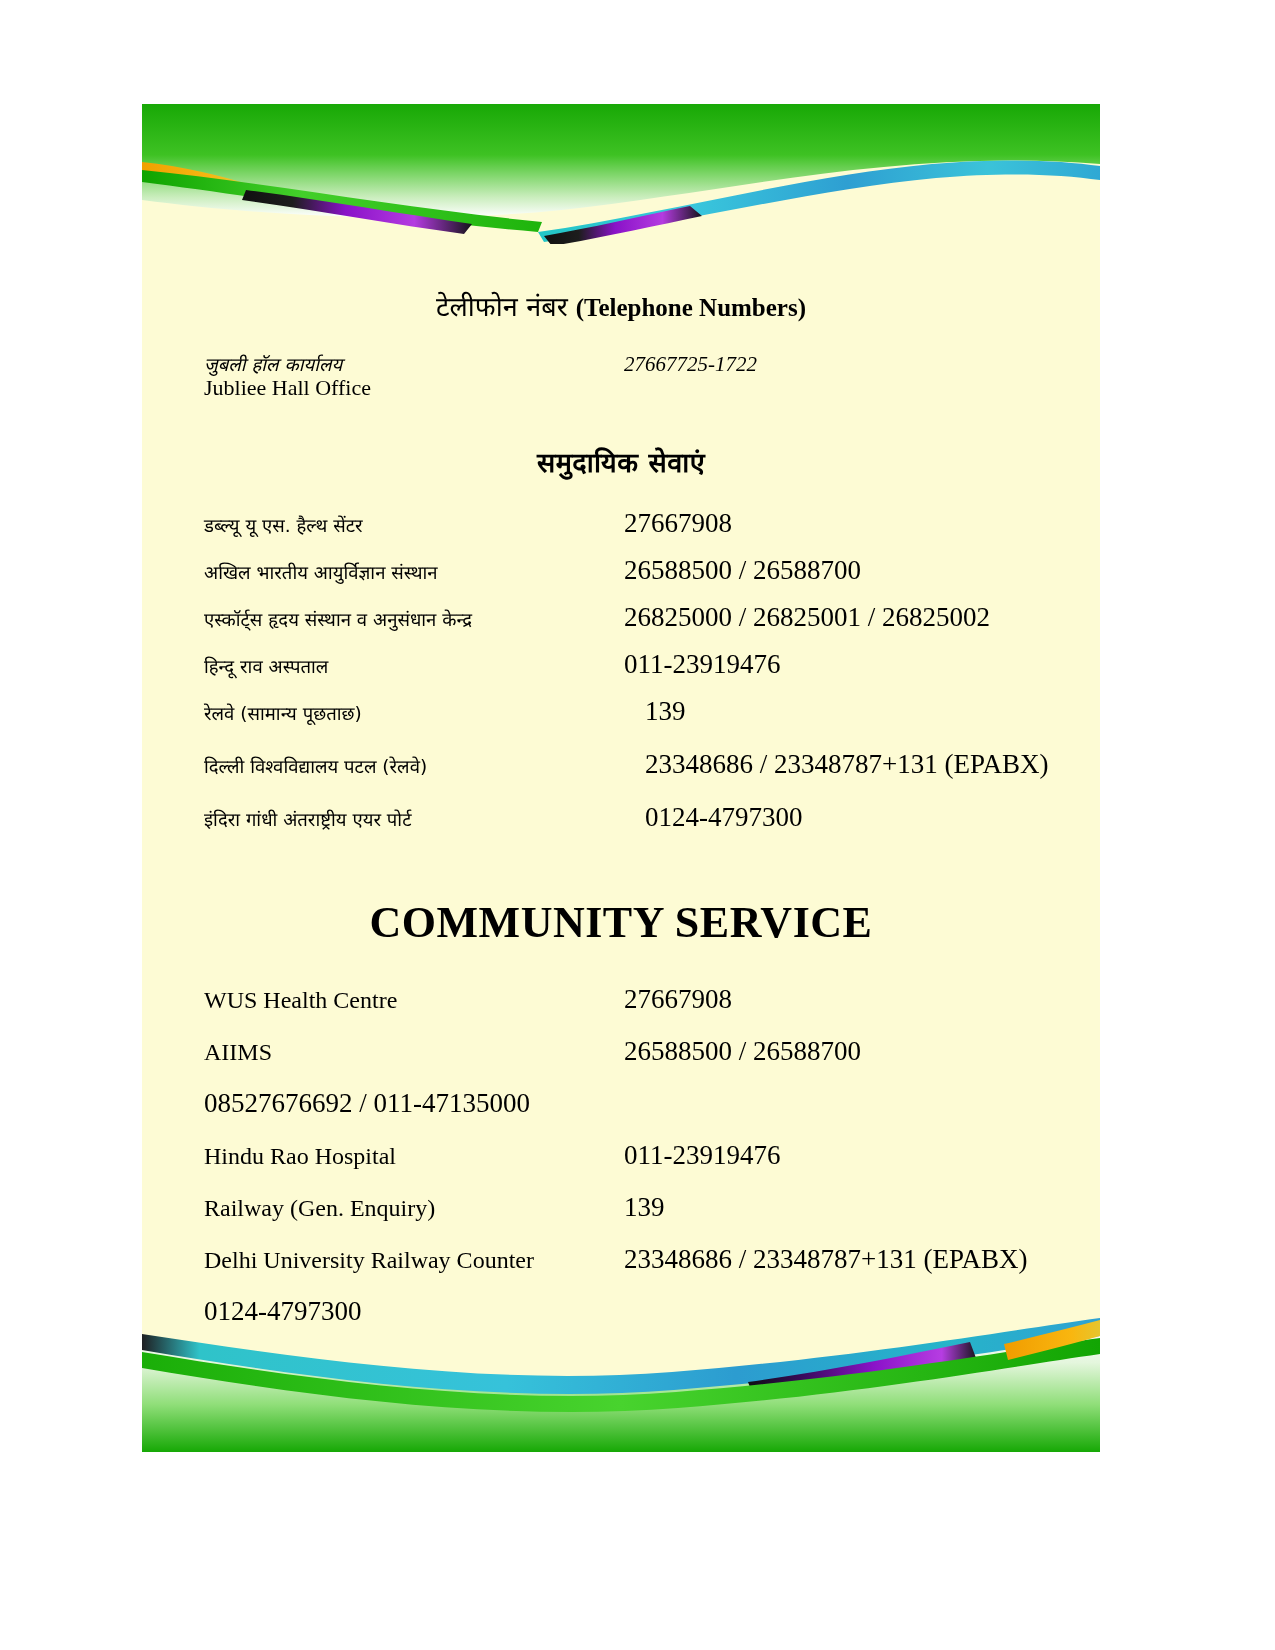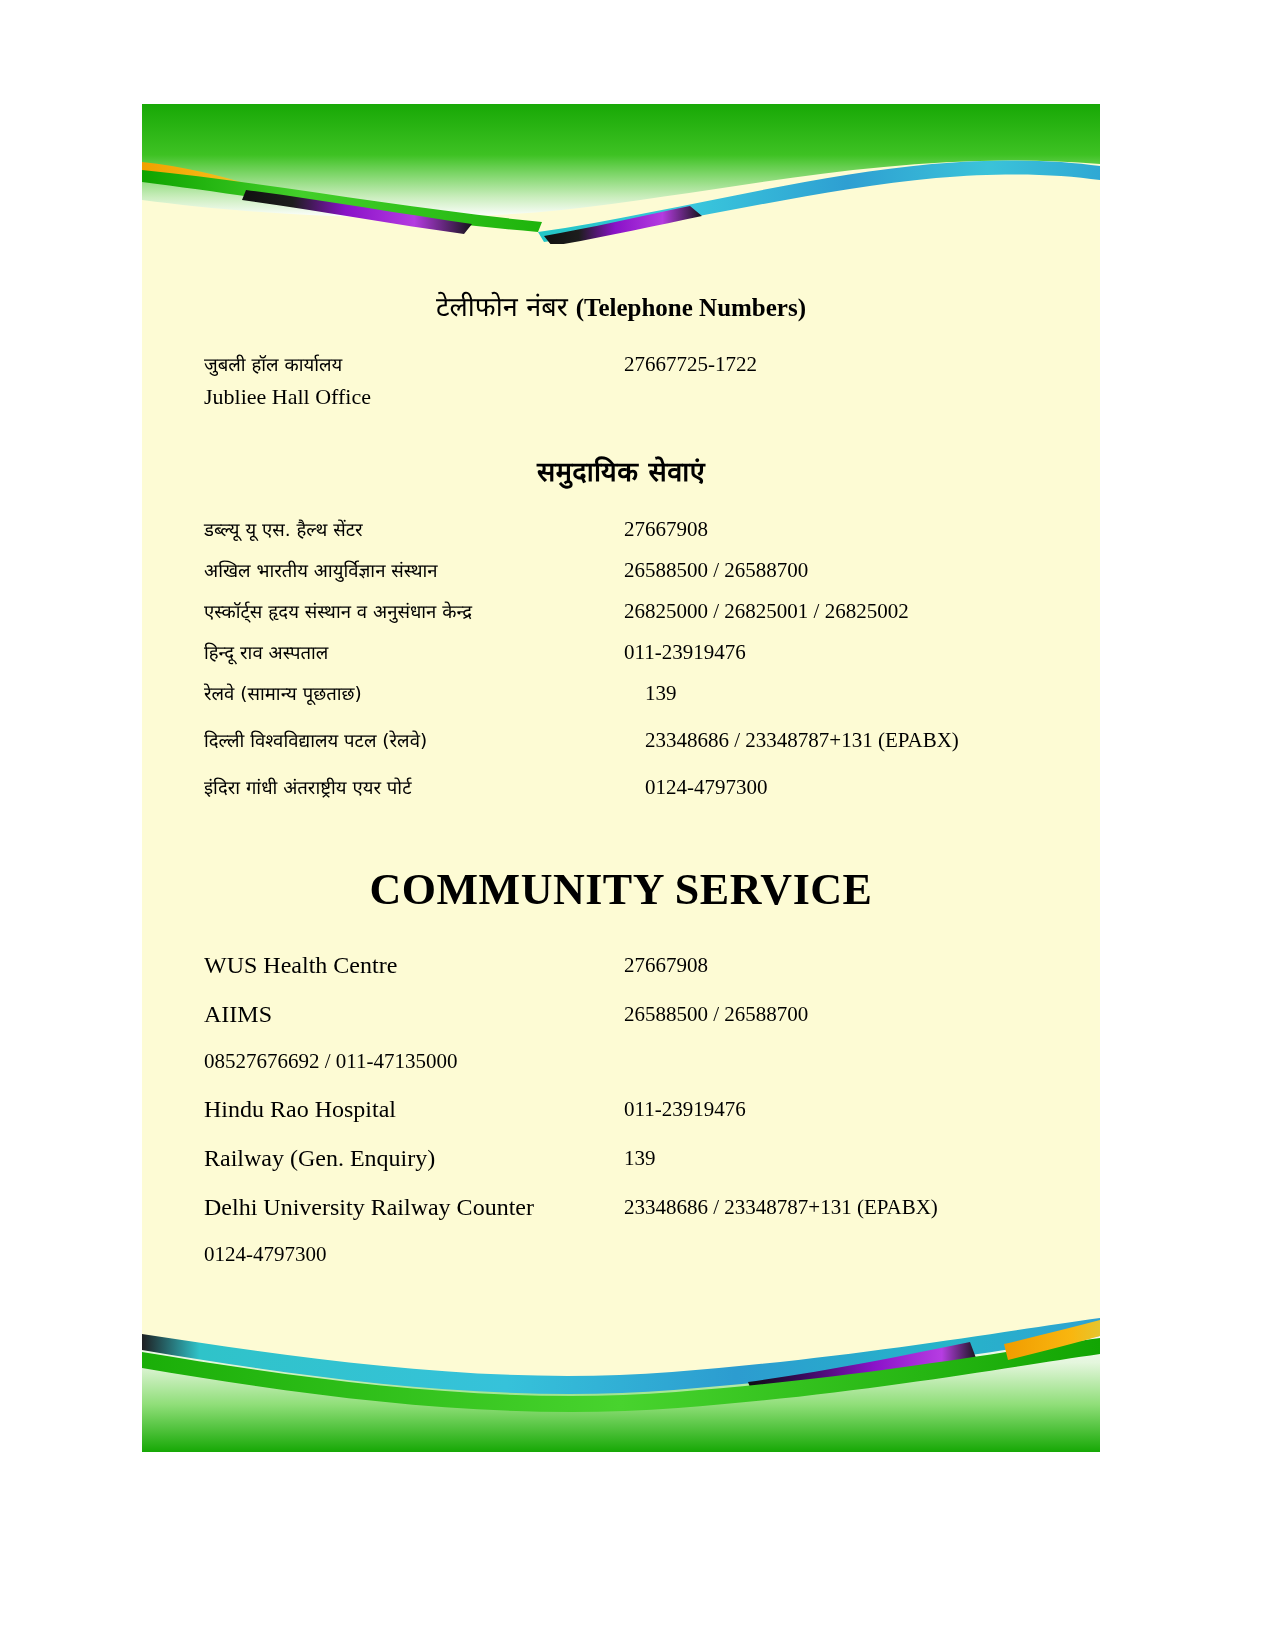--- a/index.html
+++ b/index.html
@@ -104,28 +104,28 @@
     line-height: 1.0;
   }
   .row .label-en {
     font-size: 24px;
     width: 420px;
     flex: 0 0 420px;
     line-height: 1.0;
     white-space: nowrap;
   }
   .row .num {
-    font-size: 21px;
+    font-size: 27px;
     line-height: 1.0;
     white-space: nowrap;
   }
   .rows.first-block .row .num { font-size: 21px; }
 
   
-  .rows.first-block .row { margin-bottom: 9px; }
+  .rows.first-block .row { margin-bottom: 0; font-style: italic; }
   .rows.hindi-block .row { margin-bottom: 20px; }
   .rows.hindi-block .row.tight { margin-bottom: 20px; }
   .rows.hindi-block .row.loose { margin-bottom: 26px; gap: 21px; }
   .rows.english-block .row { margin-bottom: 25px; align-items: center; }
 
   .subline {
     padding: 2px 0 0 62px;
     font-size: 22px;
     line-height: 1.0;
   }

